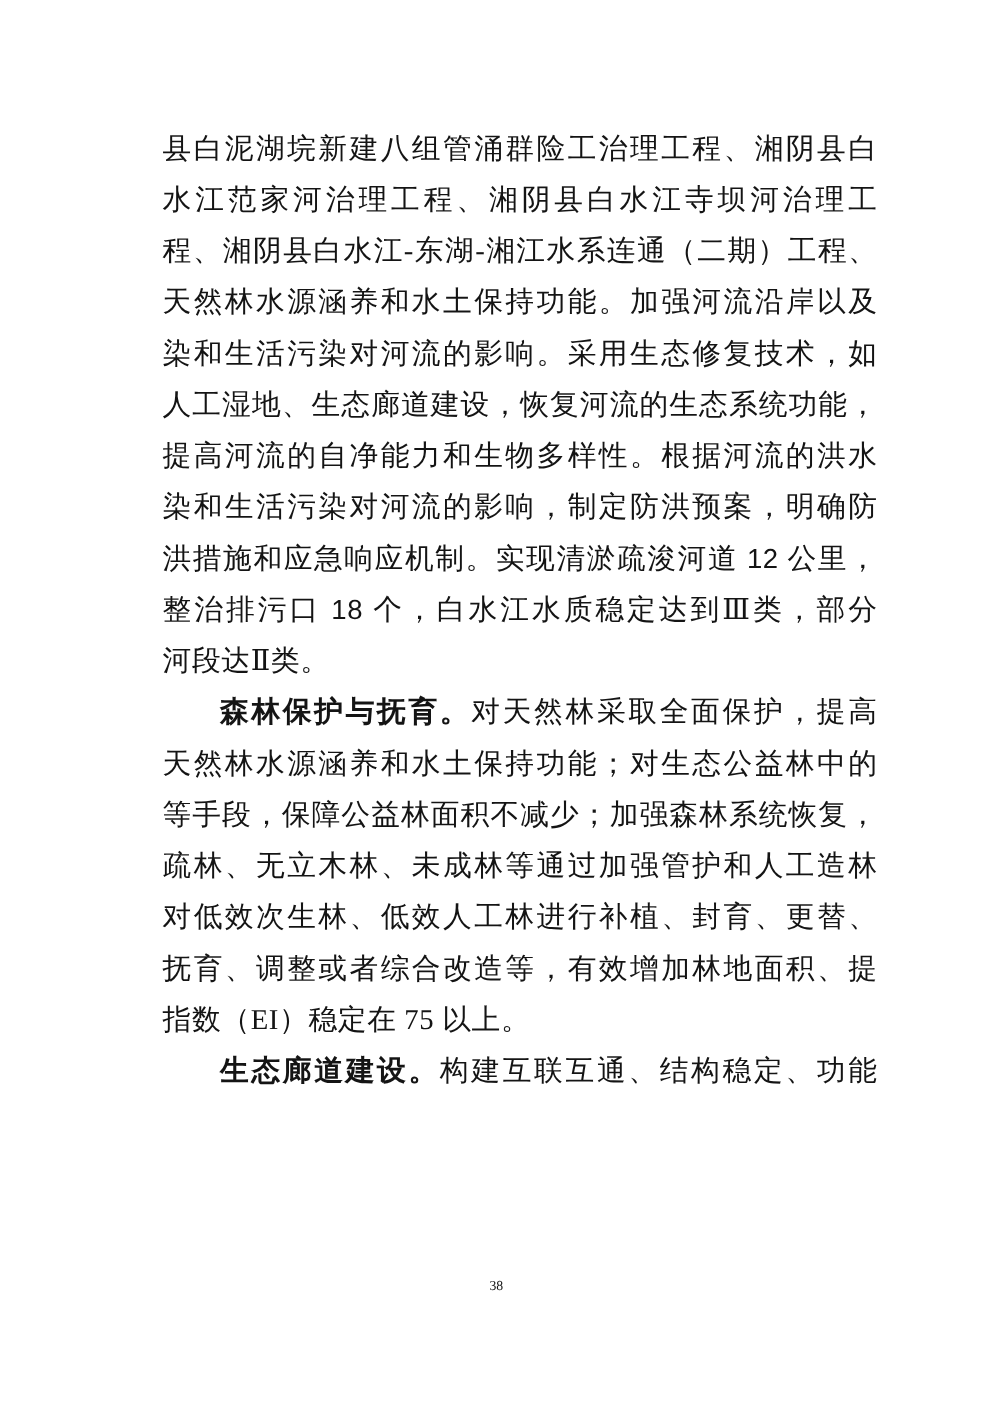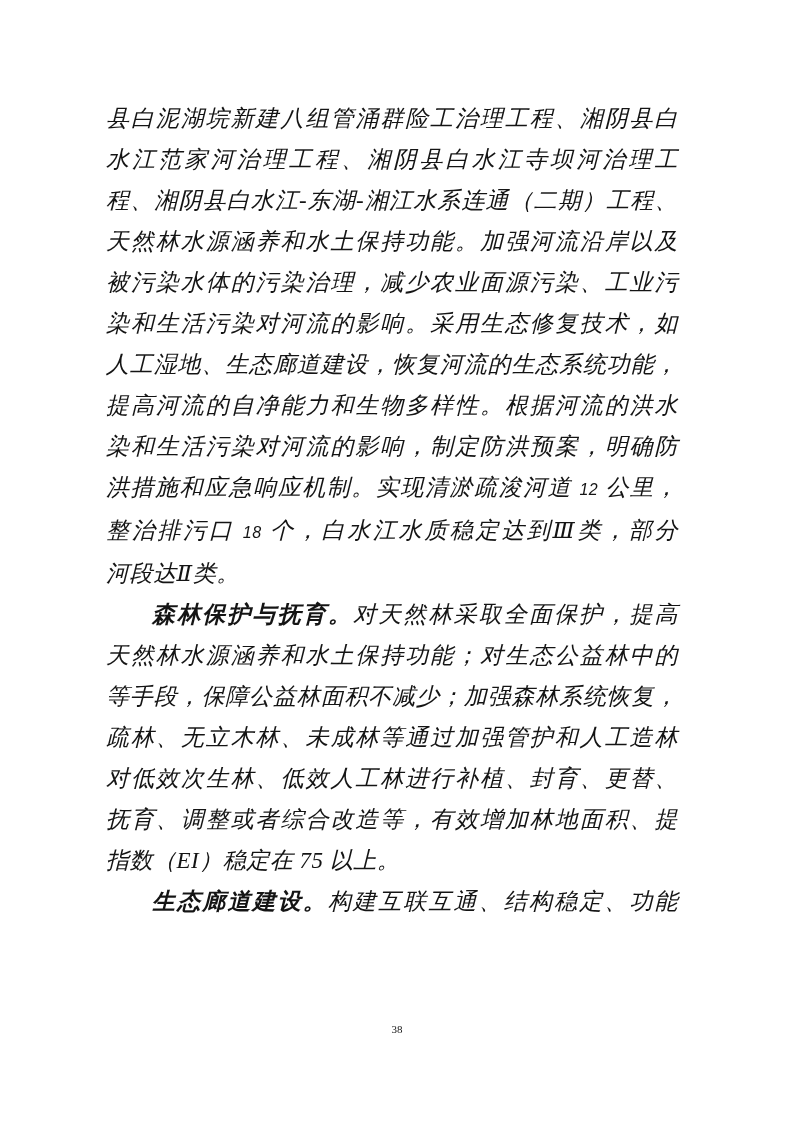--- a/index.html
+++ b/index.html
@@ -12,23 +12,22 @@
     width: 794px;
     height: 1123px;
     background: #ffffff;
     overflow: hidden;
     font-family: "Liberation Serif", "DejaVu Serif", serif;
     color: #141414;
   }
   .page-body {
     position: absolute;
     top: 98px;
-    left: 106px;
+    left: 130px;
     width: 572px;
-    font-style: italic;
   }
   .para {
     margin: 0;
     padding: 0;
   }
   .para.spaced {
   }
   .line {
     font-size: 23px;
     line-height: 41px;
@@ -42,21 +41,21 @@
     text-align-last: justify;
   }
   .para.indented .line:first-child {
     text-indent: 46px;
   }
   .seg-b {
     font-weight: bold;
   }
   .seg-num {
     font-family: "Liberation Sans", "DejaVu Sans", sans-serif;
-    font-size: 16px;
+    font-size: 22px;
   }
   .page-number {
     position: absolute;
     top: 1023px;
     left: 0;
     width: 100%;
     text-align: center;
     font-size: 11px;
     font-family: "Liberation Serif", "DejaVu Serif", serif;
     color: #141414;
@@ -65,21 +64,20 @@
 </head>
 <body>
 
 <div class="page">
   <div class="page-body" id="page-body">
       <div class="para">
         <div class="line full"><span>县白泥湖垸新建八组管涌群险工治理工程、湘阴县白</span></div>
         <div class="line full"><span>水江范家河治理工程、湘阴县白水江寺坝河治理工</span></div>
         <div class="line full"><span>程、湘阴县白水江-东湖-湘江水系连通（二期）工程、</span></div>
         <div class="line full"><span>天然林水源涵养和水土保持功能。加强河流沿岸以及</span></div>
-        <div class="line full"><span>被污染水体的污染治理，减少农业面源污染、工业污</span></div>
         <div class="line full"><span>染和生活污染对河流的影响。采用生态修复技术，如</span></div>
         <div class="line full"><span>人工湿地、生态廊道建设，恢复河流的生态系统功能，</span></div>
         <div class="line full"><span>提高河流的自净能力和生物多样性。根据河流的洪水</span></div>
         <div class="line full"><span>染和生活污染对河流的影响，制定防洪预案，明确防</span></div>
         <div class="line full"><span>洪措施和应急响应机制。实现清淤疏浚河道 </span><span class="seg-num">12</span><span> 公里，</span></div>
         <div class="line full"><span>整治排污口 </span><span class="seg-num">18</span><span> 个，白水江水质稳定达到Ⅲ类，部分</span></div>
         <div class="line"><span>河段达Ⅱ类。</span></div>
       </div>
       <div class="para spaced indented">
         <div class="line full"><span class="seg-b">森林保护与抚育。</span><span>对天然林采取全面保护，提高</span></div>

